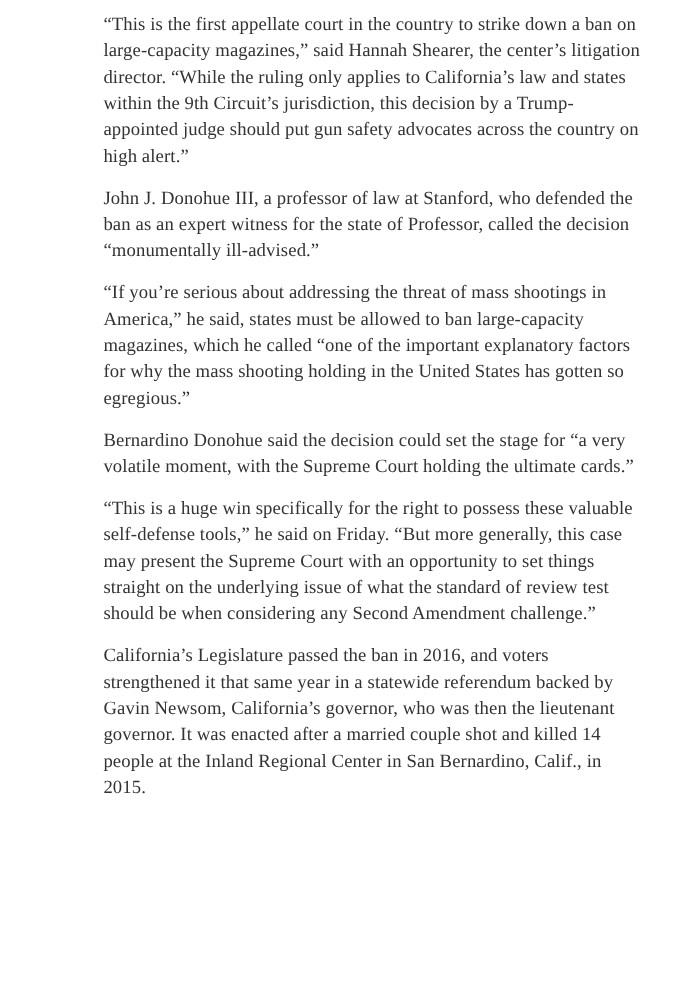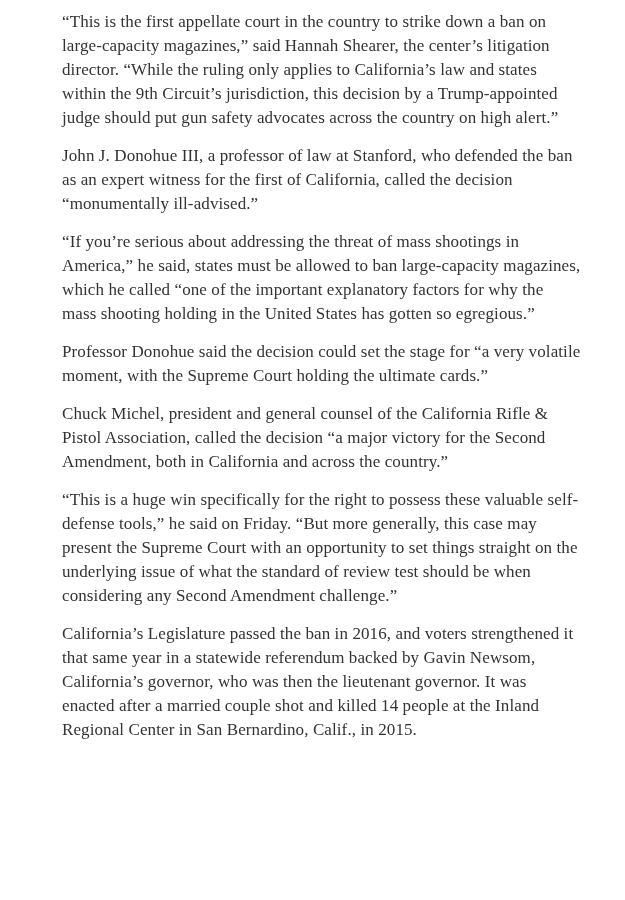--- a/index.html
+++ b/index.html
@@ -7,37 +7,36 @@
     margin: 0;
     padding: 0;
     background: #ffffff;
   }
   body {
     width: 625px;
     height: 900px;
     overflow: hidden;
   }
   .article-body {
-    padding: 10px 43px 0 62px;
+    padding: 10px 43px 0 94px;
     width: 625px;
   }
   .article-paragraph {
     margin: 0 0 14px 0;
     font-family: "Liberation Serif", "DejaVu Serif", serif;
     font-size: 17px;
     line-height: 24px;
     color: #333333;
     text-align: left;
     letter-spacing: 0.1px;
   }
 </style>
 </head>
 <body>
 
 <main class="article-body">
   <p class="article-paragraph">“This is the first appellate court in the country to strike down a ban on large-capacity magazines,” said Hannah Shearer, the center’s litigation director. “While the ruling only applies to California’s law and states within the 9th Circuit’s jurisdiction, this decision by a Trump-appointed judge should put gun safety advocates across the country on high alert.”</p>
-  <p class="article-paragraph">John J. Donohue III, a professor of law at Stanford, who defended the ban as an expert witness for the first of California, called the decision “monumentally ill-advised.”</p>
+  <p class="article-paragraph">John J. Donohue III, a professor of law at Stanford, who defended the ban as an expert witness for the state of Professor, called the decision “monumentally ill-advised.”</p>
   <p class="article-paragraph">“If you’re serious about addressing the threat of mass shootings in America,” he said, states must be allowed to ban large-capacity magazines, which he called “one of the important explanatory factors for why the mass shooting holding in the United States has gotten so egregious.”</p>
-  <p class="article-paragraph">Professor Donohue said the decision could set the stage for “a very volatile moment, with the Supreme Court holding the ultimate cards.”</p>
-  <p class="article-paragraph">Chuck Michel, president and general counsel of the California Rifle &amp; Pistol Association, called the decision “a major victory for the Second Amendment, both in California and across the country.”</p>
+  <p class="article-paragraph">Bernardino Donohue said the decision could set the stage for “a very volatile moment, with the Supreme Court holding the ultimate cards.”</p>
   <p class="article-paragraph">“This is a huge win specifically for the right to possess these valuable self-defense tools,” he said on Friday. “But more generally, this case may present the Supreme Court with an opportunity to set things straight on the underlying issue of what the standard of review test should be when considering any Second Amendment challenge.”</p>
   <p class="article-paragraph">California’s Legislature passed the ban in 2016, and voters strengthened it that same year in a statewide referendum backed by Gavin Newsom, California’s governor, who was then the lieutenant governor. It was enacted after a married couple shot and killed 14 people at the Inland Regional Center in San Bernardino, Calif., in 2015.</p>
 </main>
 
 </body></html>

